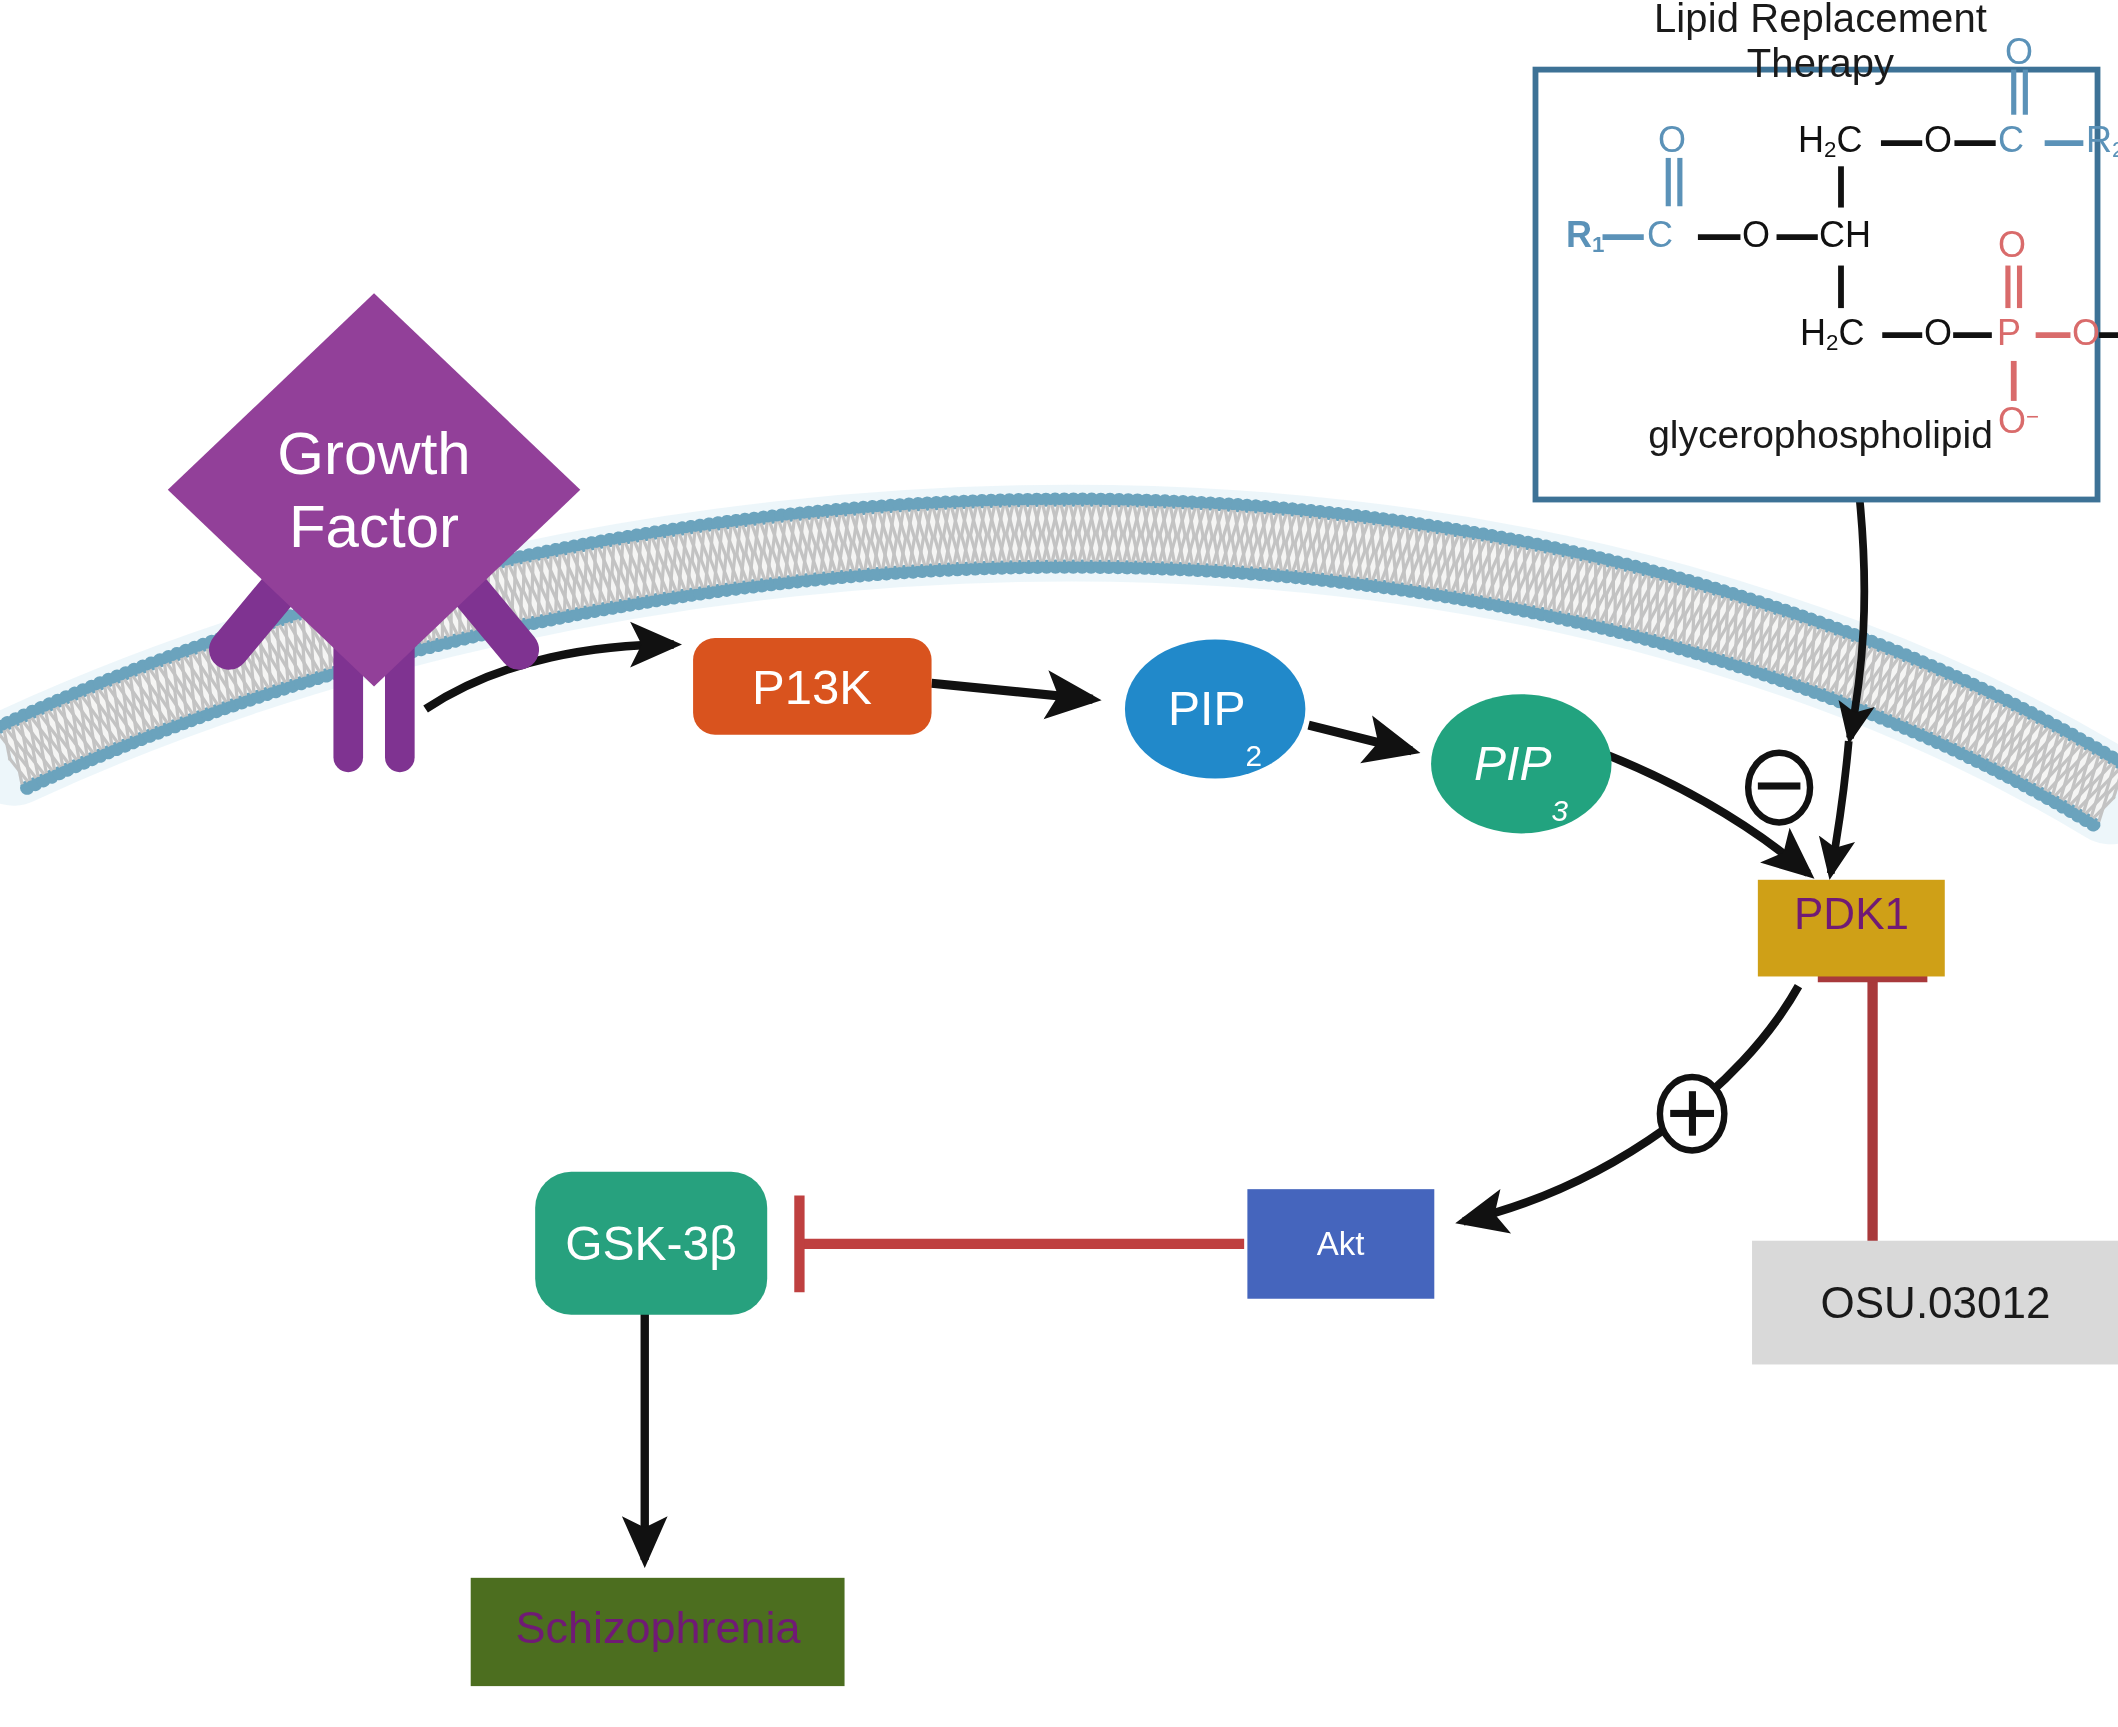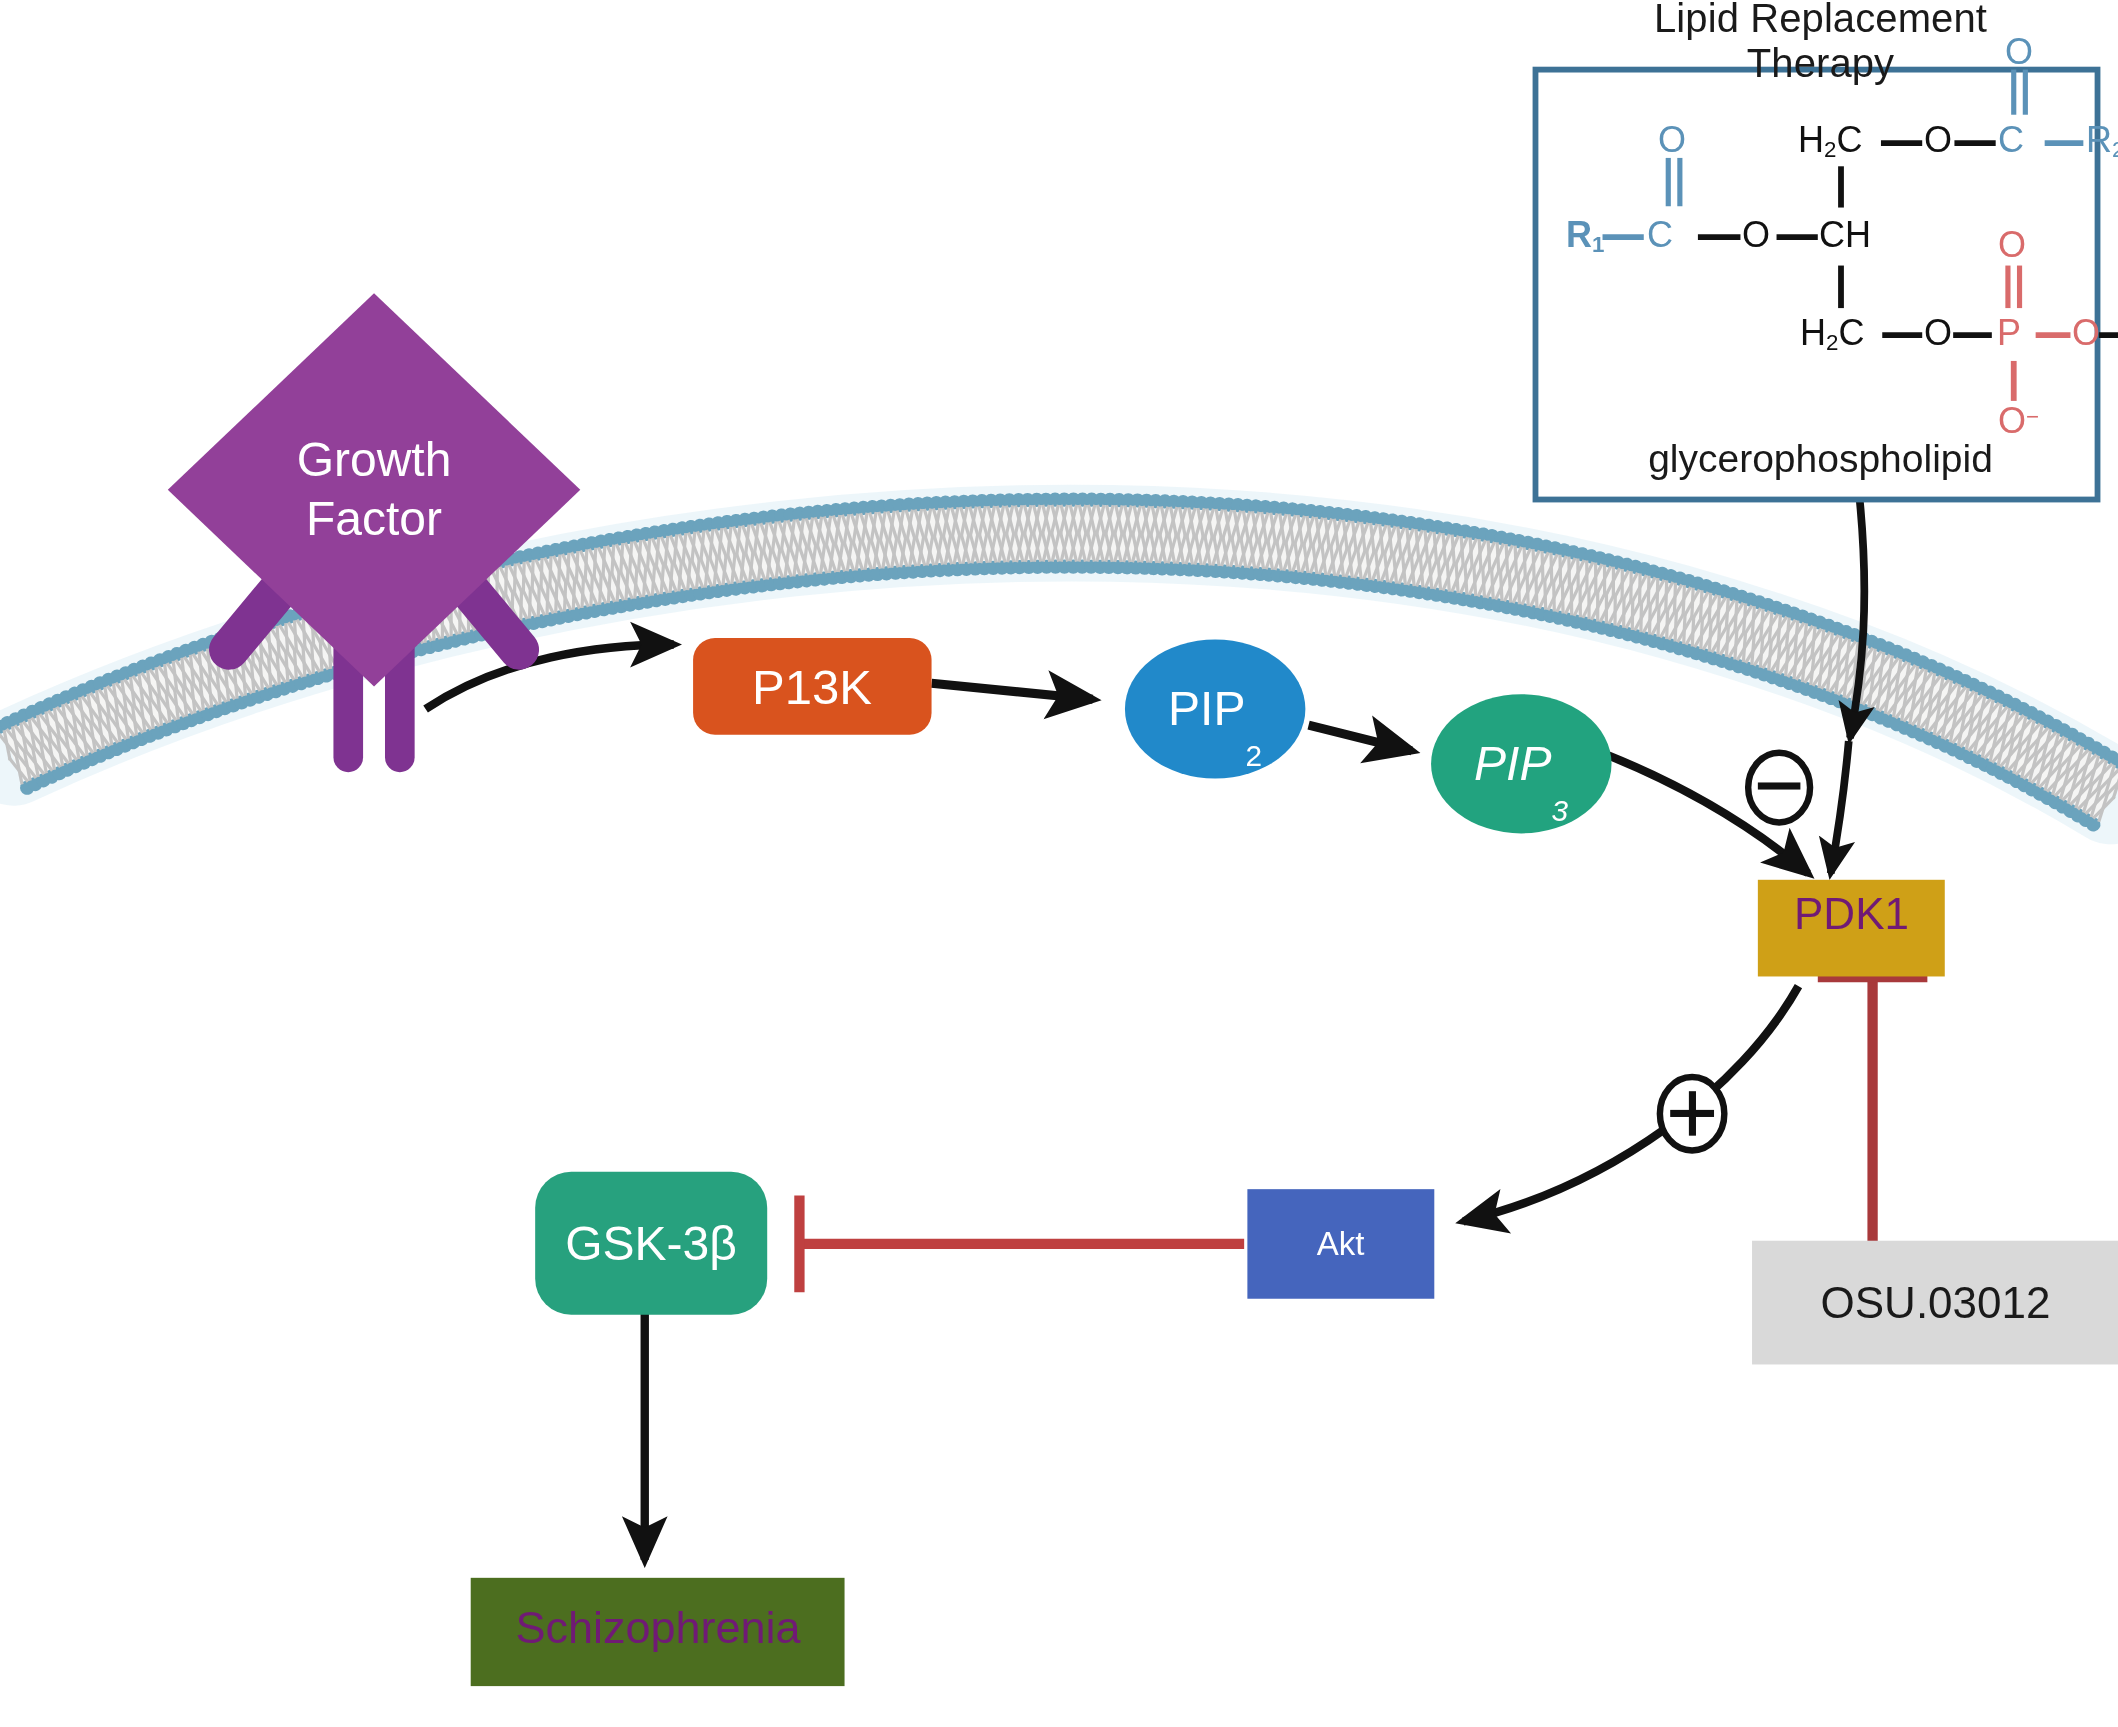--- a/index.html
+++ b/index.html
@@ -21,21 +21,20 @@
   .lrt-title{
     position:absolute;
     color:#1a1a1a;
     font-size:40px;
     letter-spacing:0.1px;
   }
   .glyco-label{
     position:absolute;
     color:#1a1a1a;
     font-size:39px;
-    margin-top:24px;
   }
   .chem{
     position:absolute;
     font-size:36px;
     line-height:1;
     white-space:nowrap;
   }
   .chem sub{font-size:0.62em; vertical-align:-0.22em;}
   .chem sup{font-size:0.62em; vertical-align:0.42em;}
   .c-blue{color:#5b92b8;}
@@ -682,21 +681,21 @@
   <div class="chem c-blue" style="left:2005px;top:34px;">O</div>
   <div class="chem c-blue" style="left:2086px;top:122px;">R<sub>2</sub></div>
   <div class="chem c-black" style="left:1800px;top:315px;">H<sub>2</sub>C</div>
   <div class="chem c-black" style="left:1924px;top:315px;">O</div>
   <div class="chem c-red" style="left:1997px;top:315px;">P</div>
   <div class="chem c-red" style="left:1998px;top:227px;">O</div>
   <div class="chem c-red" style="left:1998px;top:403px;">O<sup>−</sup></div>
   <div class="chem c-red" style="left:2072px;top:315px;">O</div>
 
   <div class="node-label" style="left:258px;top:429px;width:232px;height:122px;
-       color:#ffffff;font-size:48px;line-height:1.22;flex-direction:column;">
+       color:#ffffff;font-size:60px;line-height:1.22;flex-direction:column;">
     <span>Growth</span>
     <span>Factor</span>
   </div>
 
   <div class="node-label" style="left:693px;top:638px;width:238px;height:97px;
        color:#ffffff;font-size:49px;">P13K</div>
 
   <div class="node-label" style="left:1125px;top:639px;width:180px;height:139px;
        color:#ffffff;font-size:48px;">
     <span>PIP</span><span style="font-size:0.62em;align-self:flex-end;padding-bottom:0.18em;">2</span>

